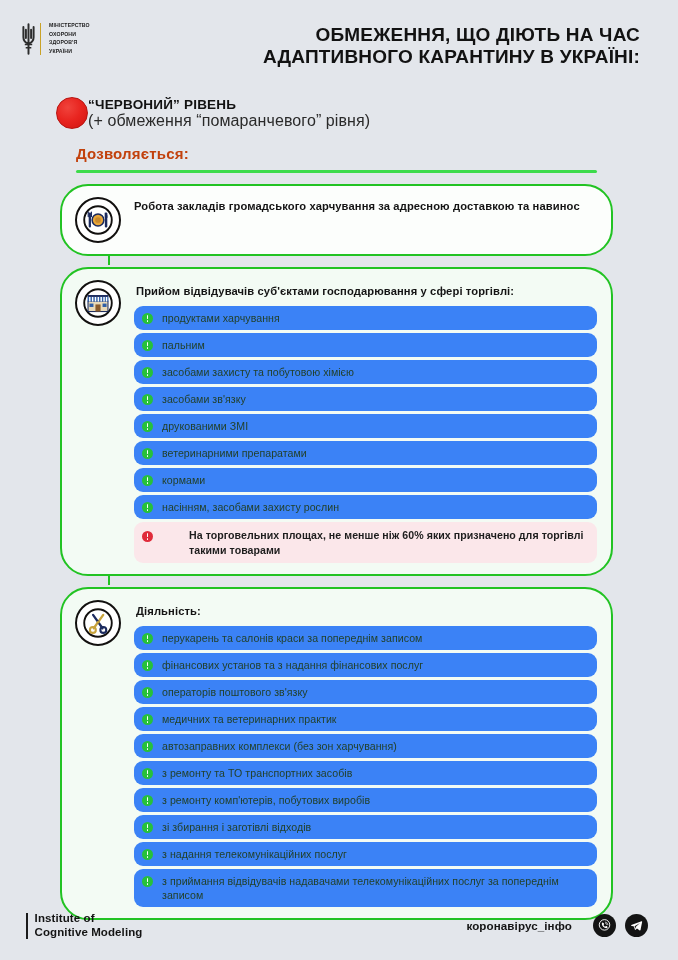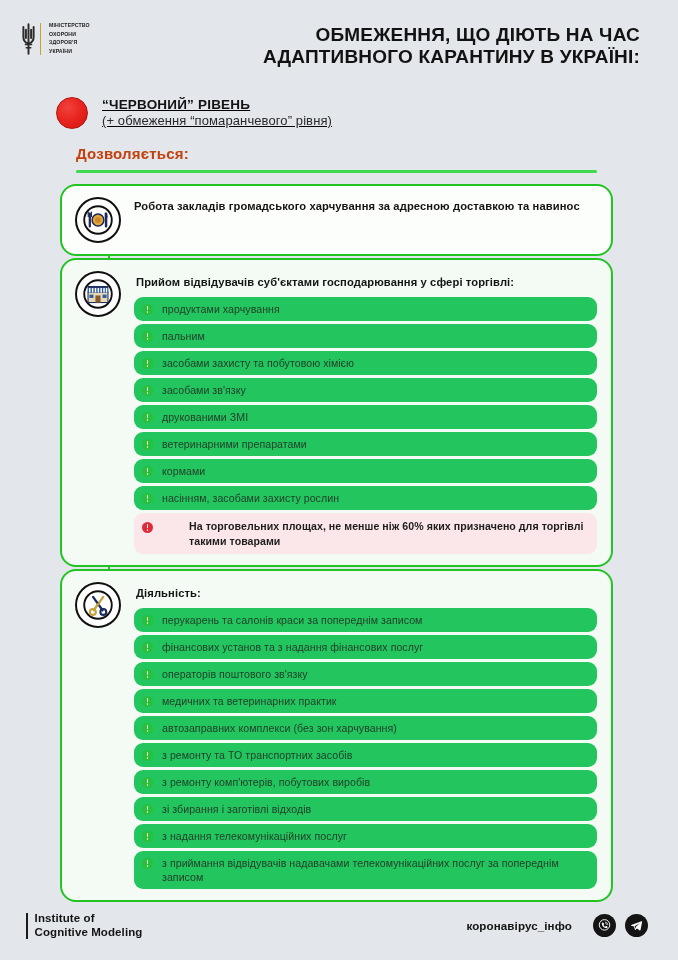--- a/index.html
+++ b/index.html
@@ -68,41 +68,39 @@
     letter-spacing: .2px;
     color: #121212;
     line-height: 22px;
     white-space: nowrap;
   }
 
   
   .level-row {
     display: flex;
     align-items: flex-end;
-    gap: 14px;
     padding: 8px 0 0 56px;
-    text-decoration: underline;
   }
   .level-dot {
     width: 32px;
     height: 32px;
     border-radius: 50%;
     background: radial-gradient(circle at 36% 32%, #f0433c 0%, #e8241f 48%, #cf1410 100%);
     border: 1px solid #b81410;
     flex: 0 0 auto;
   }
   .level-text .level-main {
     font-size: 13.5px;
     font-weight: bold;
     color: #121212;
     letter-spacing: .2px;
     line-height: 17px;
   }
   .level-text .level-sub {
-    font-size: 13px;
+    font-size: 16px;
     color: #2a2a2a;
     line-height: 16px;
     letter-spacing: .1px;
   }
 
   
   .section-head {
     padding: 16px 0 0 76px;
   }
   .section-head h2 {
@@ -121,26 +119,26 @@
 
   
   .cards {
     position: relative;
     margin: 11px 0 0 60px;
     width: 553px;
   }
   .card {
     position: relative;
     border: 2.2px solid #22c323;
-    border-radius: 16px;
+    border-radius: 28px;
     background: #fcfefc;
     padding: 11px 14px 11px 13px;
     display: flex;
     gap: 13px;
-    margin-bottom: 2px;
+    margin-bottom: 11px;
   }
   .card.card-list { background: #f3fbf4; }
   .connector {
     position: absolute;
     left: 46px;
     width: 2.2px;
     background: #22c323;
     height: 11px;
   }
 
@@ -171,21 +169,21 @@
     line-height: 15px;
     letter-spacing: .1px;
     padding: 2px 0 7px 2px;
   }
 
   
   .row {
     display: flex;
     align-items: flex-start;
     gap: 9px;
-    background: #22c55e;
+    background: #3b82f6;
     border-radius: 9px;
     padding: 5px 10px 5px 8px;
     margin-bottom: 3px;
     min-height: 21px;
   }
   .row:last-child { margin-bottom: 0; }
   .row-warn { background: #fbe7ea; padding: 6px 10px 6px 8px; gap: 36px; }
 
   .bullet {
     flex: 0 0 auto;

